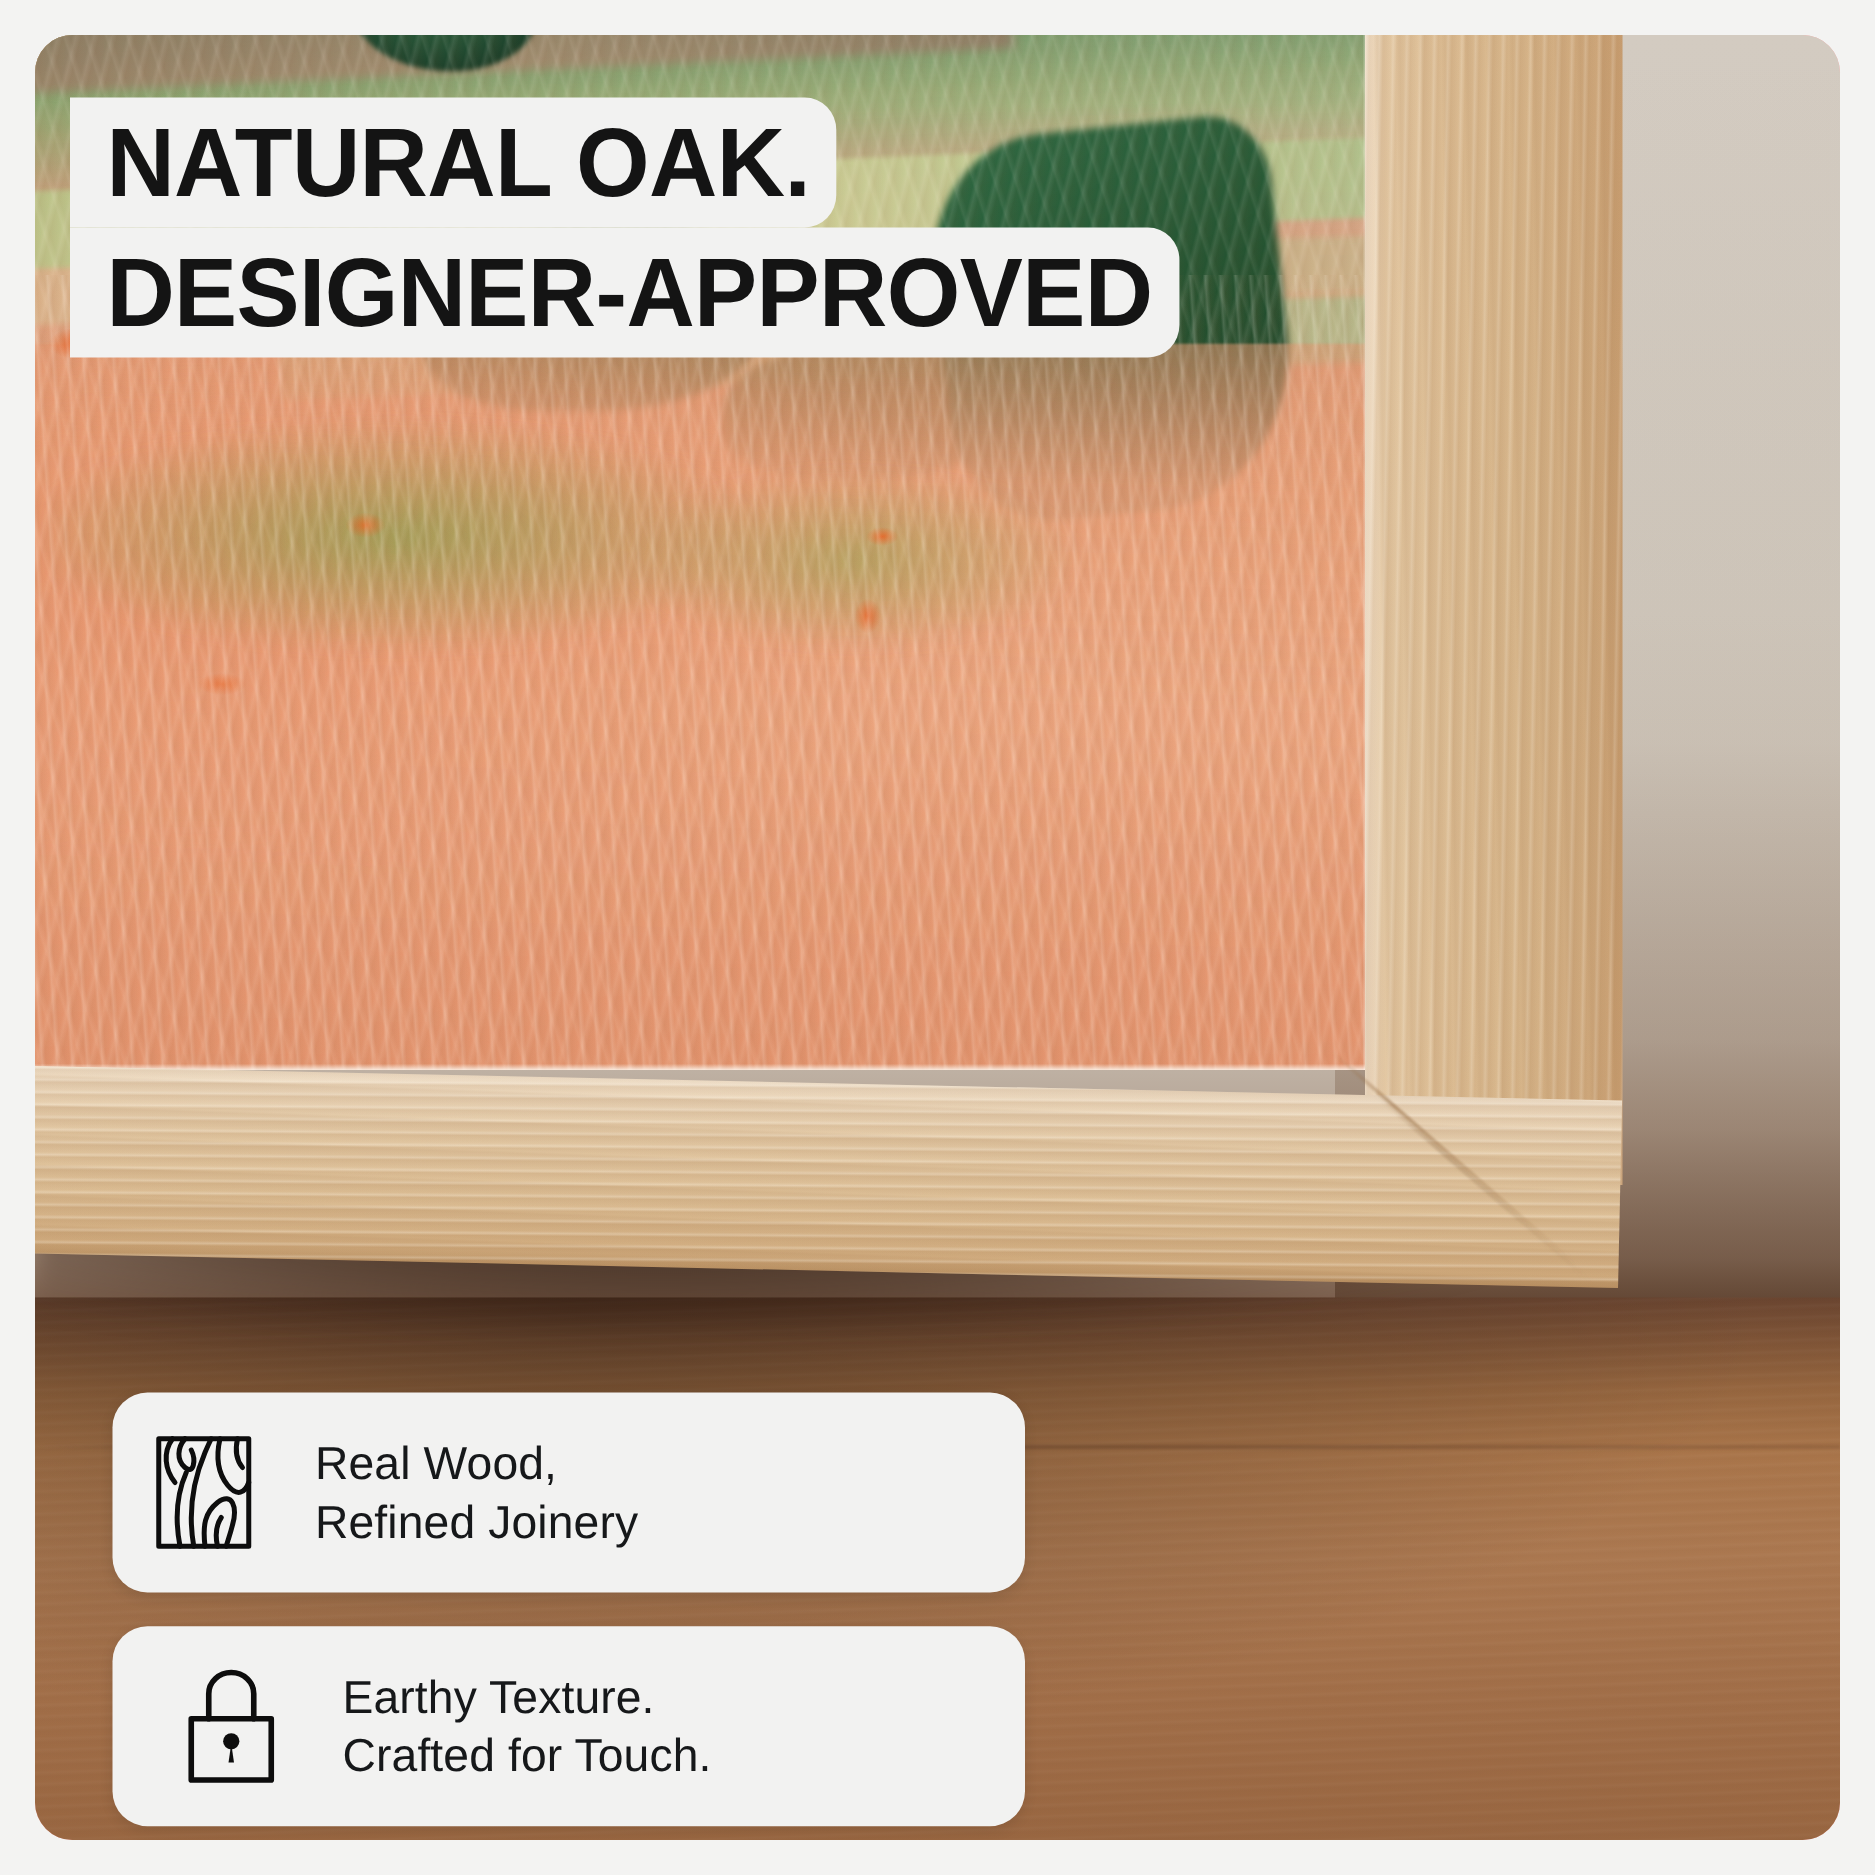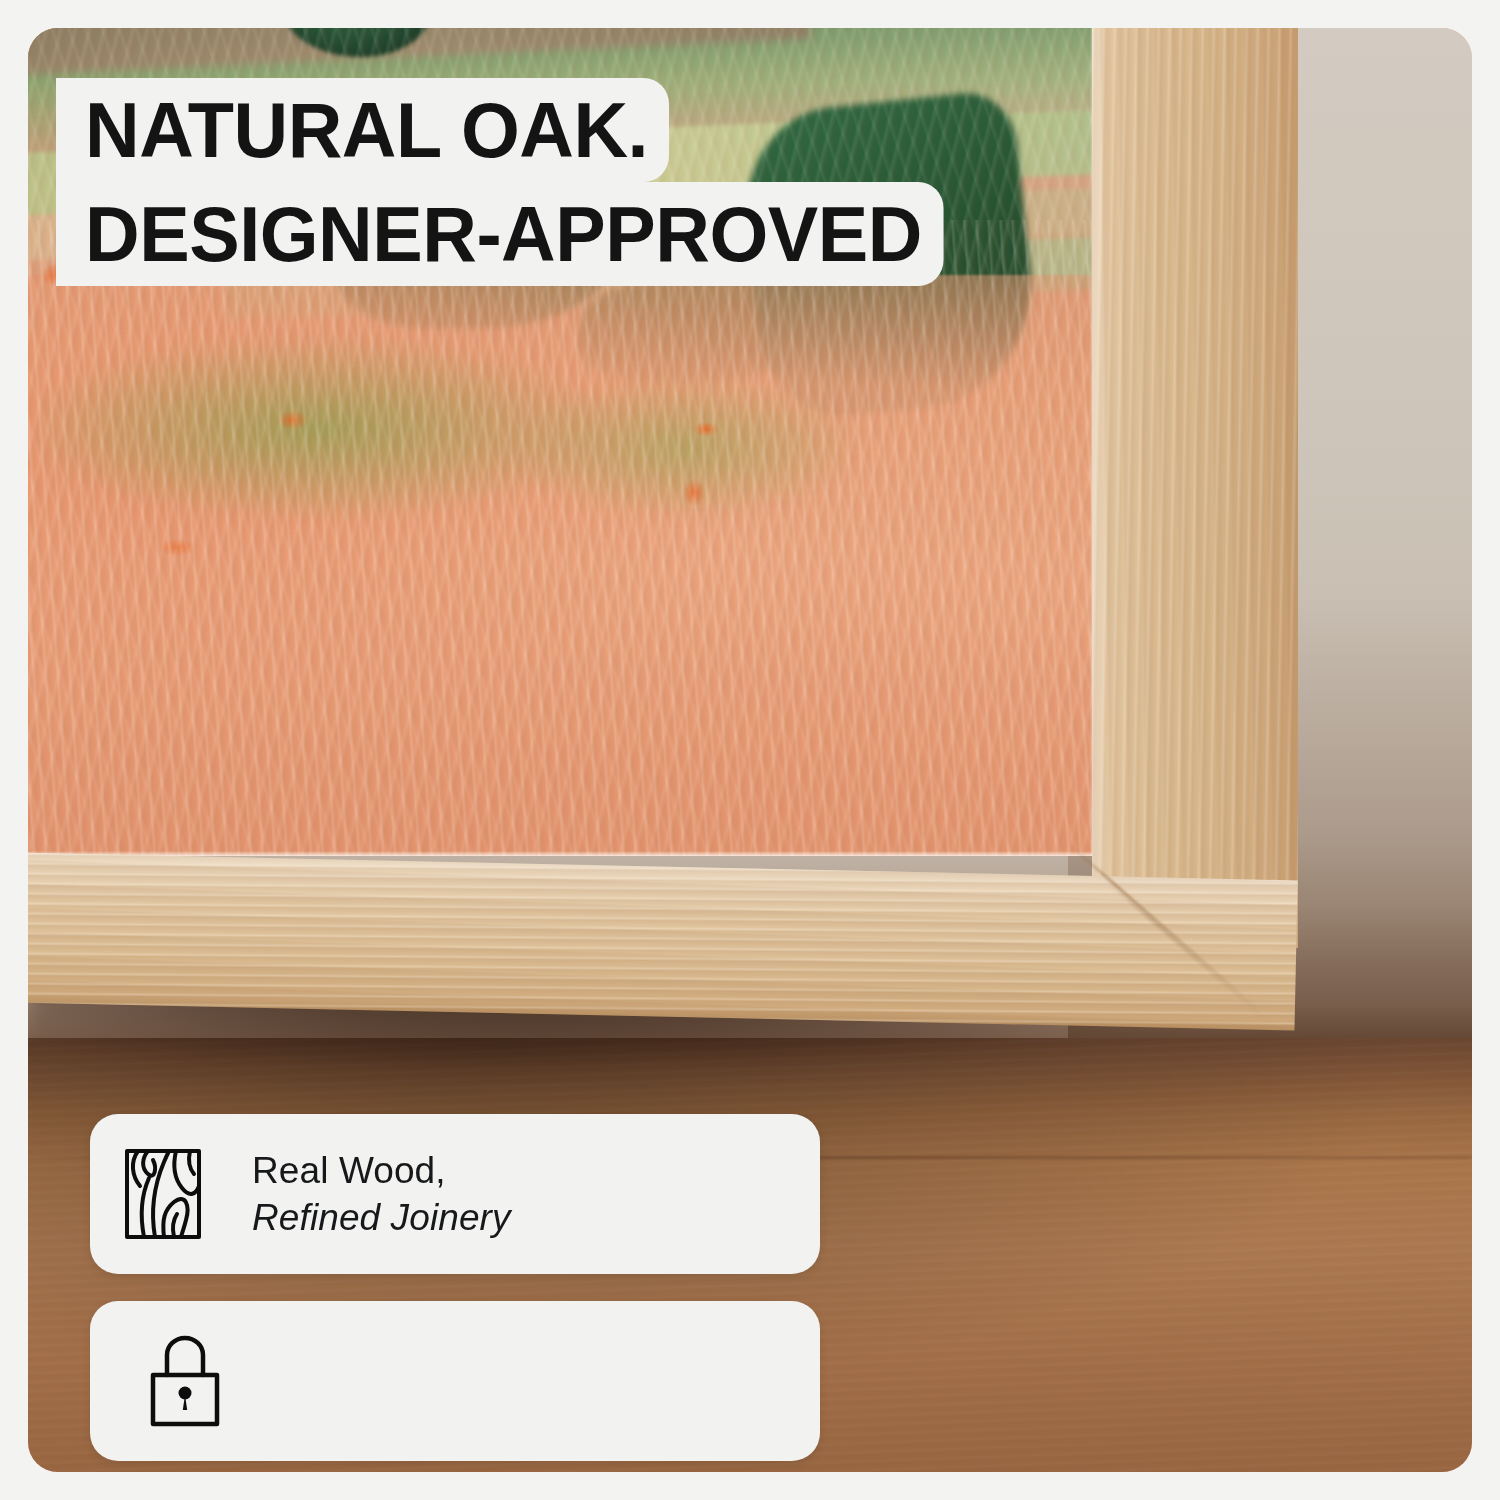--- a/index.html
+++ b/index.html
@@ -466,21 +466,21 @@
   }
   .badge-text {
     margin-left: 46px;
     font-family: "Liberation Sans", sans-serif;
     font-size: 37px;
     line-height: 47px;
     color: #16181a;
     font-weight: 400;
     letter-spacing: 0.1px;
   }
-  .badge-text .l2 { display: block; font-style: italic; }
+  .badge-text .l2 { display: block; }
 </style>
 </head>
 <body>
 
 <div class="page">
 
   <div class="photo-card">
 
     <div class="wall"></div>
     <div class="wall-shade"></div>
@@ -559,18 +559,22 @@
 
       <div class="badge badge-2">
         <div class="badge-icon">
           <svg width="74" height="92" viewBox="0 0 74 92" fill="none" stroke="#0d0d0d" stroke-width="4.5" stroke-linecap="round" stroke-linejoin="round">
             <path d="M19 40 V20 C19 10.6, 27 3, 37 3 C47 3, 55 10.6, 55 20 V40"></path>
             <rect x="5" y="40" width="64" height="49"></rect>
             <circle cx="37" cy="58" r="6.5" fill="#0d0d0d" stroke="none"></circle>
             <path d="M37 60 L34.8 75 H39.2 Z" fill="#0d0d0d" stroke="none"></path>
           </svg>
         </div>
+        <div class="badge-text">
+          <span class="l1">Earthy Texture.</span>
+          <span class="l2">Crafted for Touch.</span>
+        </div>
       </div>
 
     </div>
 
   </div>
 </div>
 
 </body></html>

